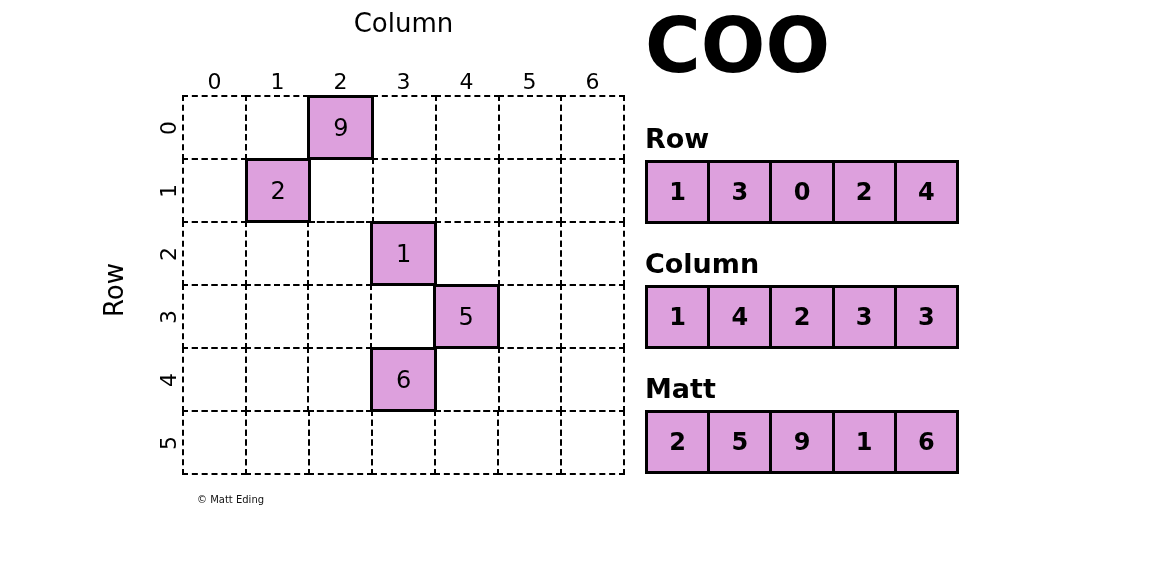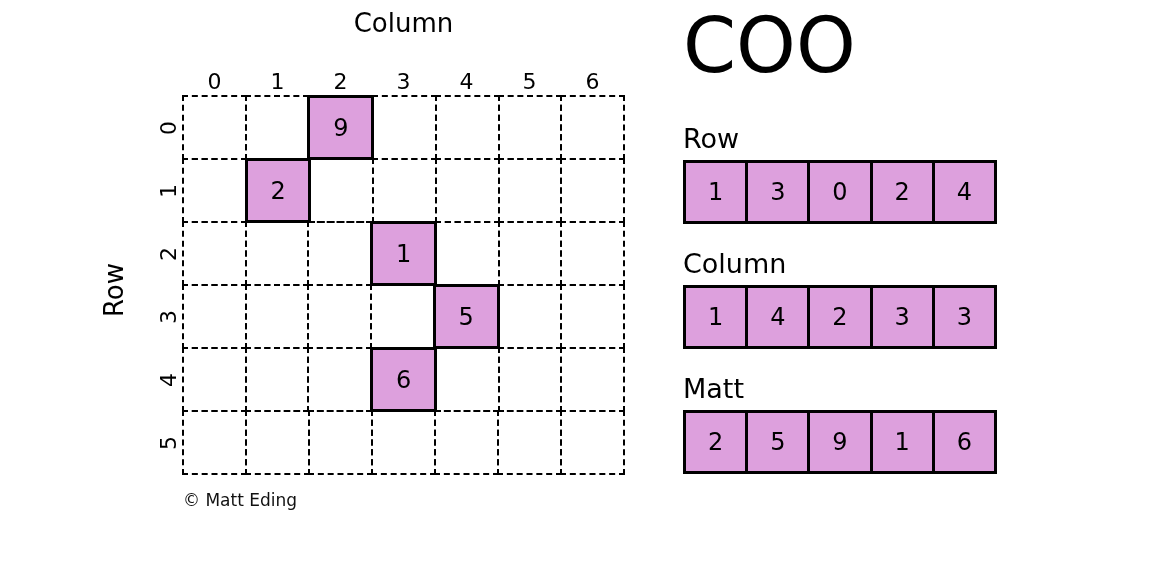--- a/index.html
+++ b/index.html
@@ -112,34 +112,35 @@
     background: transparent;
   }
   #grid .grid-cell.filled {
     background: #dda0dd;
     border: 3px solid #000000;
     z-index: 5;
   }
 
   #credit {
     position: absolute;
-    left: 183px;
+    left: 197px;
     top: 493px;
-    font-size: 17px;
+    font-size: 10px;
     line-height: 14px;
     color: #111;
   }
 
   
   #coo-panel {
     position: absolute;
-    left: 683px;
+    left: 645px;
     top: 0;
     width: 400px;
     height: 576px;
+    font-weight: bold;
   }
 
   #coo-title {
     position: absolute;
     left: 0px;
     top: 4px;
     font-size: 76px;
     line-height: 84px;
     letter-spacing: 0px;
     color: #000;

